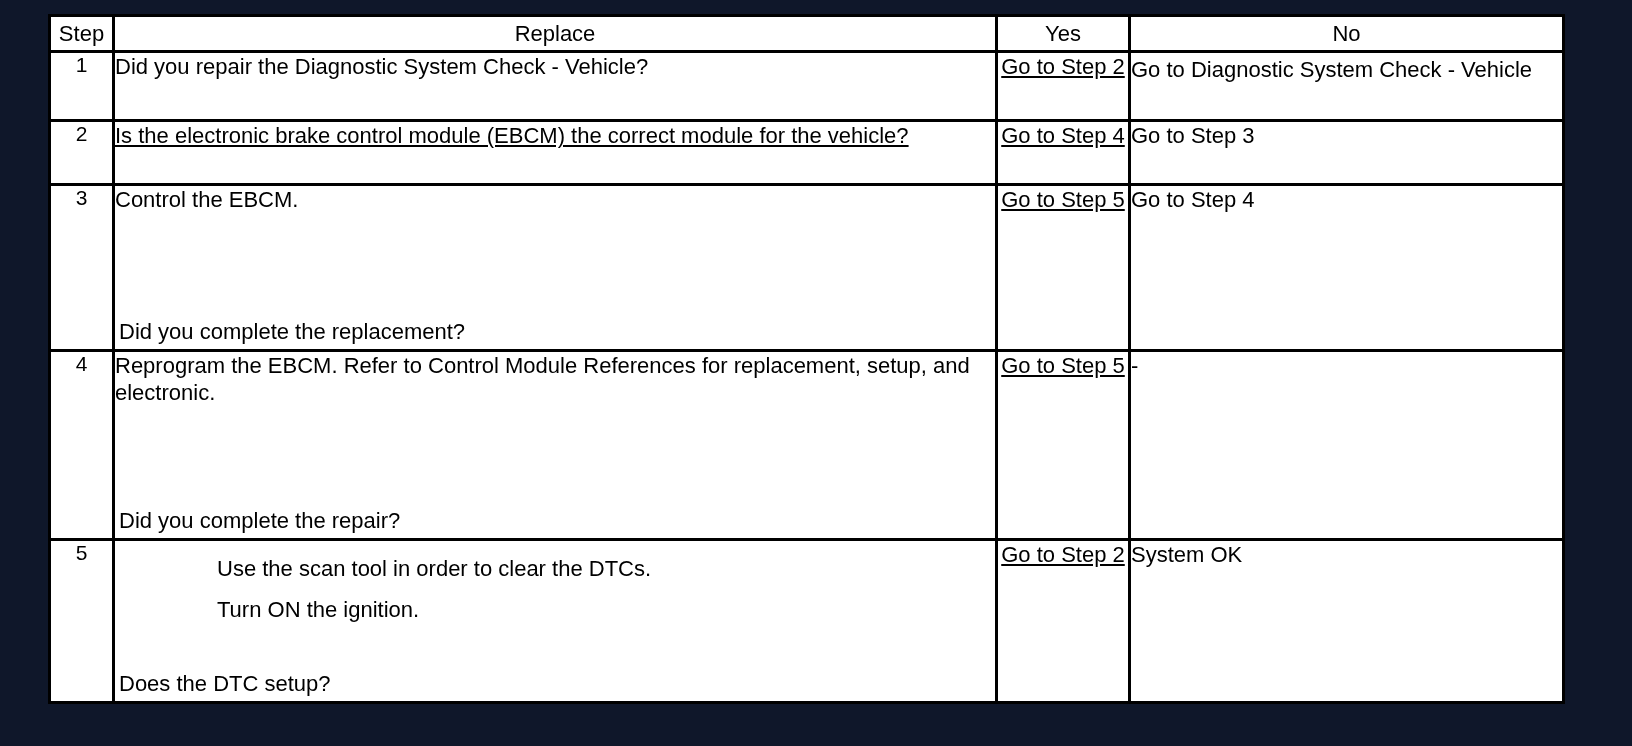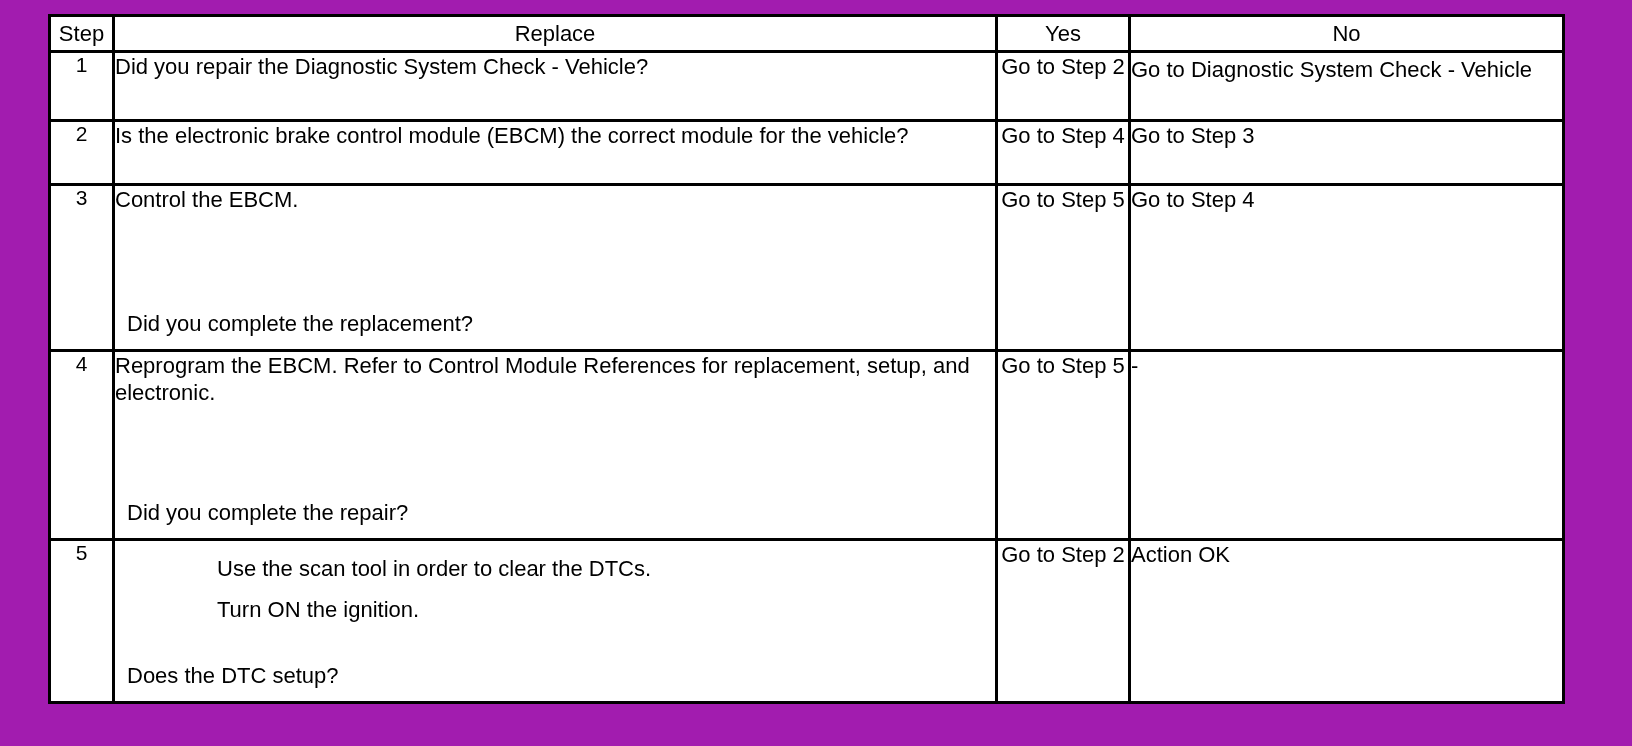--- a/index.html
+++ b/index.html
@@ -13,21 +13,21 @@
     height: 746px;
     font-family: "Liberation Sans", sans-serif;
     color: #000000;
     overflow: hidden;
   }
 
   .page {
     position: relative;
     width: 1632px;
     height: 746px;
-    background: #a21caf;
+    background: #0f172a;
   }
 
   .diag-table {
     position: absolute;
     left: 48px;
     top: 14px;
     width: 1514px;
     border-collapse: collapse;
     table-layout: fixed;
     background: #ffffff;
@@ -84,29 +84,30 @@
   }
   .action-top { }
   .action-bottom { }
   .action-lead { margin: 0; }
   .action-list {
     margin: 0;
     padding: 0 0 0 88px;
     list-style: none;
   }
   .action-list li { margin: 14px; }
-  .action-q { margin: 12px; }
+  .action-q { margin: 4px; }
 
   
   .yes-cell {
     text-align: center;
     font-size: 22px;
     line-height: 27px;
     vertical-align: bottom;
     padding: 0 2px 4px 2px;
+    text-decoration: underline;
   }
 
   
   .no-cell {
     font-size: 22px;
     line-height: 27px;
     vertical-align: bottom;
     text-align: left;
     padding: 0 6px 4px 6px;
   }
@@ -117,21 +118,21 @@
     margin-left: 44px;
   }
 
   
   .r1 .action-cell, .r1 .step-cell, .r1 .yes-cell, .r1 .no-cell { height: 63px; }
   .r2 .action-cell, .r2 .step-cell, .r2 .yes-cell, .r2 .no-cell { height: 61px; }
   .r3 .action-cell, .r3 .step-cell, .r3 .yes-cell, .r3 .no-cell { height: 163px; }
   .r4 .action-cell, .r4 .step-cell, .r4 .yes-cell, .r4 .no-cell { height: 186px; }
   .r5 .action-cell, .r5 .step-cell, .r5 .yes-cell, .r5 .no-cell { height: 160px; }
 
-  .nowrap { white-space: nowrap; }
+  .nowrap { white-space: nowrap; text-decoration: underline; }
 </style>
 </head>
 <body>
 
 <div class="page">
 
   <table class="diag-table">
     <colgroup>
       <col class="col-step">
       <col class="col-action">
@@ -236,20 +237,20 @@
             </div>
             <div class="action-bottom">
               <p class="action-q">Does the DTC setup?</p>
             </div>
           </div>
         </td>
         <td class="yes-cell">
           <span>Go to Step 2</span>
         </td>
         <td class="no-cell">
-          <span>Action OK</span>
+          <span>System OK</span>
         </td>
       </tr>
 
     </tbody>
   </table>
 
 </div>
 
 </body></html>

